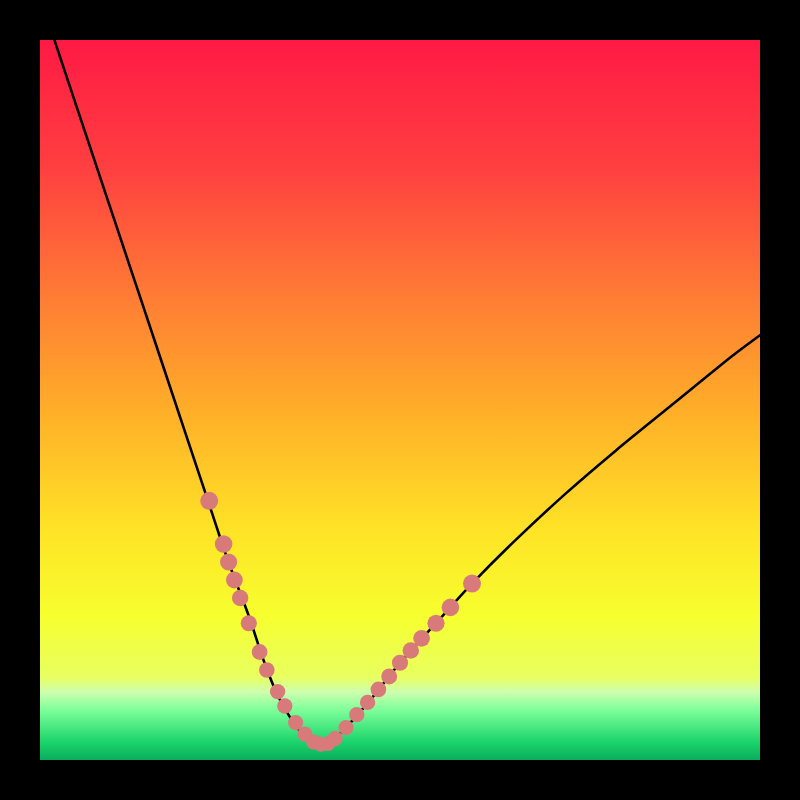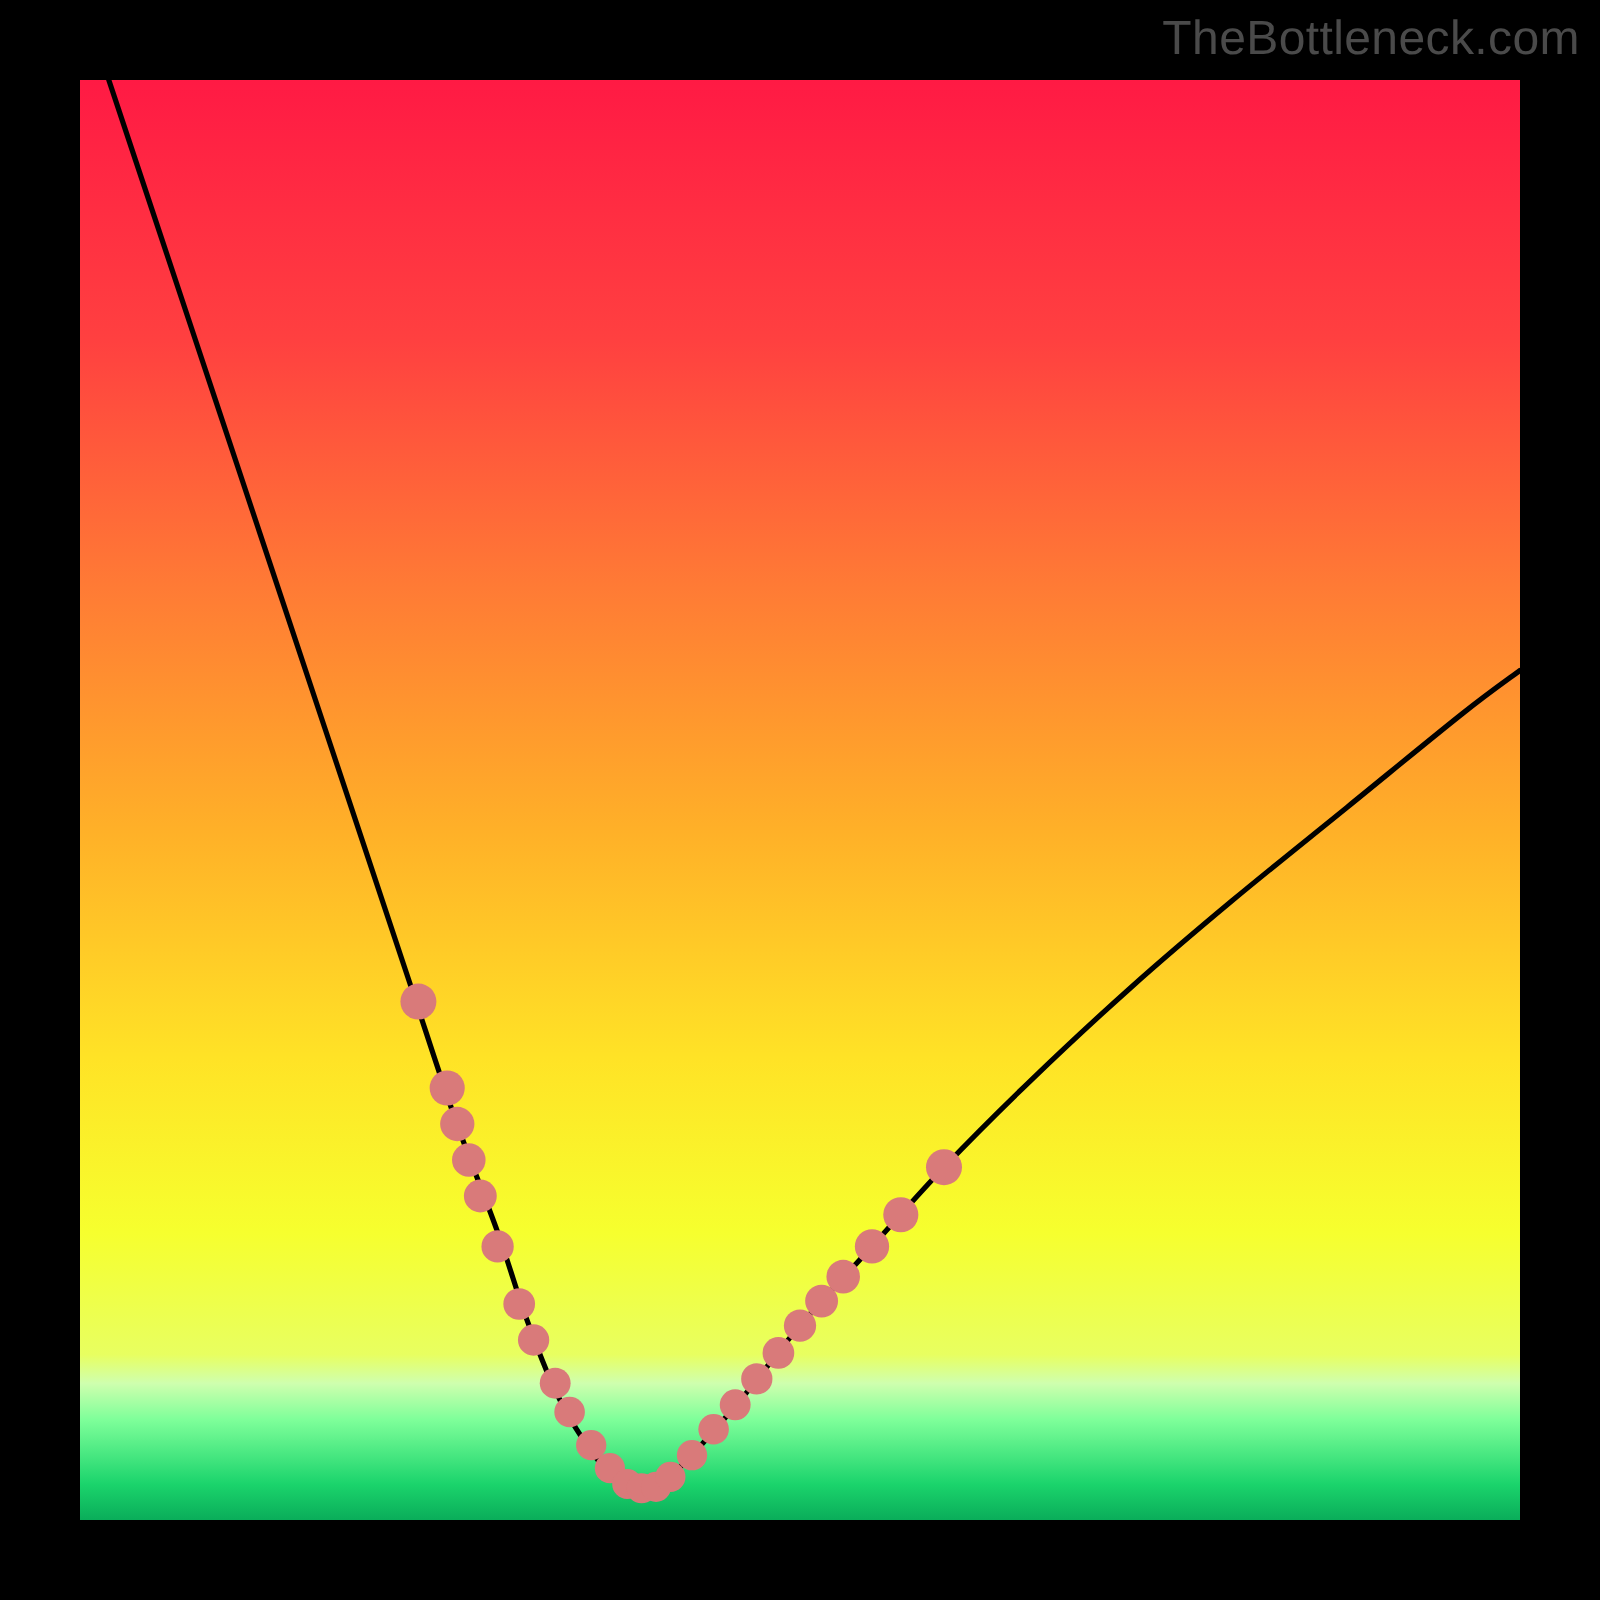--- a/index.html
+++ b/index.html
@@ -43,21 +43,20 @@
     font-weight: 400;
     letter-spacing: 0.2px;
     white-space: nowrap;
   }
 </style>
 </head>
 <body>
 
 <div class="stage">
 
-  <div class="watermark">TheBottleneck.com</div>
 
   <div class="plot-area">
 
     <svg class="gradient-bg" viewBox="0 0 720 720" preserveAspectRatio="none">
       <defs>
         <linearGradient id="bg-grad" x1="0" y1="0" x2="0" y2="1">
             <stop offset="0.00%" stop-color="#ff1a44"></stop>
             <stop offset="18.00%" stop-color="#ff4040"></stop>
             <stop offset="35.00%" stop-color="#ff7a35"></stop>
             <stop offset="52.00%" stop-color="#ffb028"></stop>

